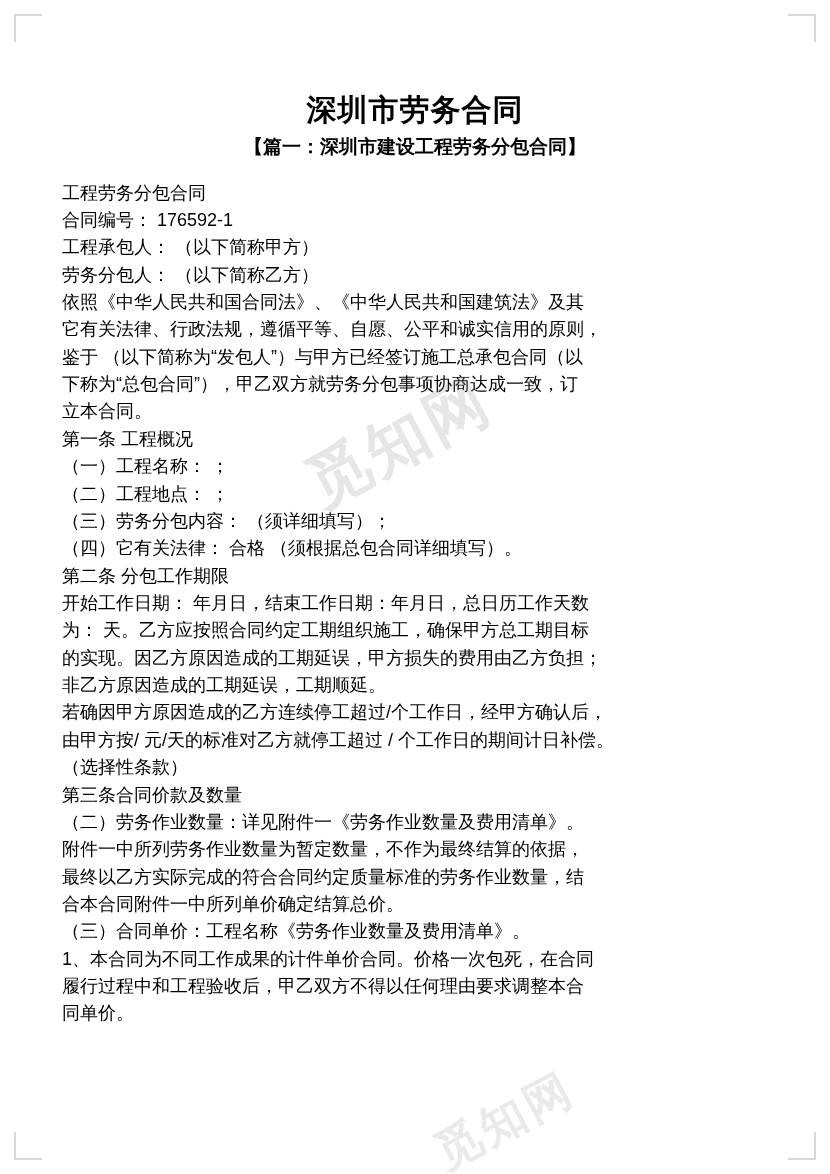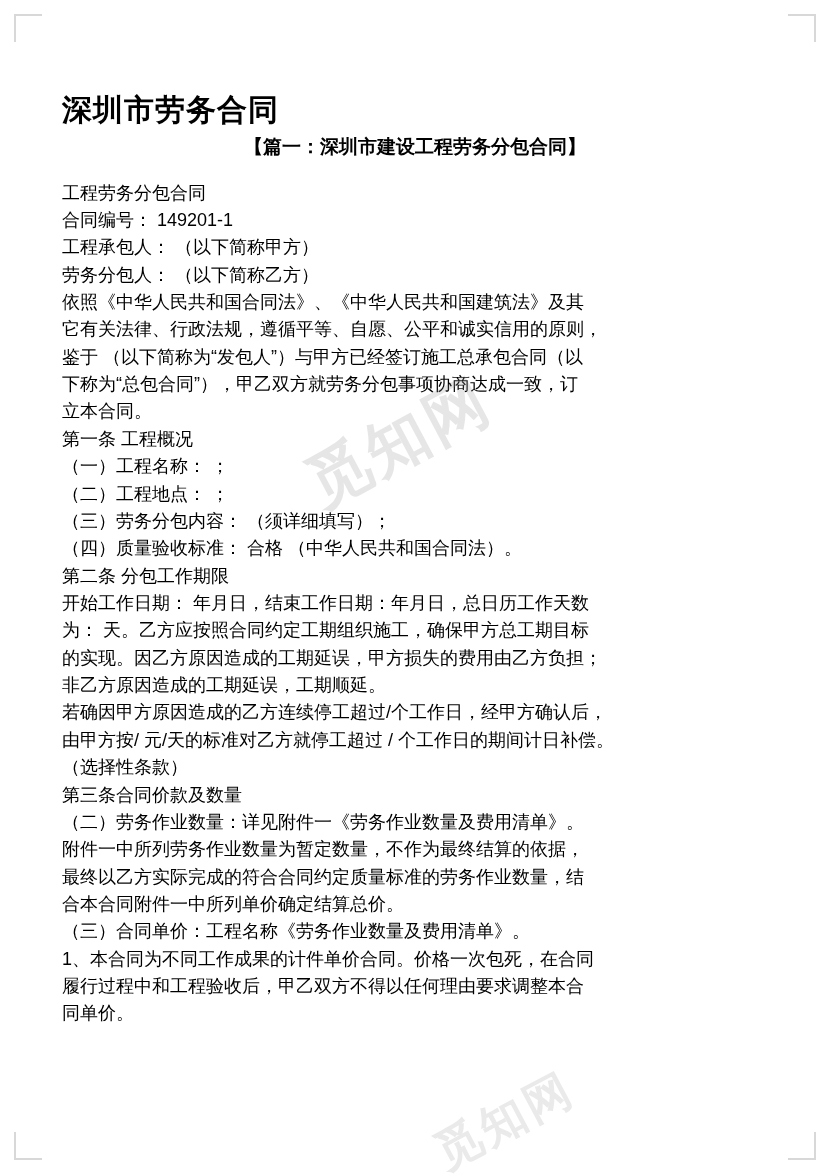--- a/index.html
+++ b/index.html
@@ -16,21 +16,21 @@
     overflow: hidden;
   }
   .page {
     position: relative;
     width: 830px;
     height: 1174px;
     box-sizing: border-box;
     padding: 78px 62px 40px 62px;
   }
   .doc-title {
-    text-align: left;
+    text-align: center;
     font-size: 30px;
     font-weight: bold;
     letter-spacing: 1px;
     margin: 12px 0 6px 0;
     line-height: 1.3;
   }
   .doc-subtitle {
     text-align: center;
     font-size: 19px;
     font-weight: bold;
@@ -82,33 +82,33 @@
   <span class="corner c-tl"></span>
   <span class="corner c-tr"></span>
   <span class="corner c-bl"></span>
   <span class="corner c-br"></span>
 
   <h1 class="doc-title">深圳市劳务合同</h1>
   <h2 class="doc-subtitle">【篇一：深圳市建设工程劳务分包合同】</h2>
 
   <div class="body-text" id="body-text">
       <p class="indent1">工程劳务分包合同</p>
-      <p class="indent1">合同编号：  149201-1</p>
+      <p class="indent1">合同编号：  176592-1</p>
       <p class="indent1">工程承包人：  （以下简称甲方）</p>
       <p class="indent1">劳务分包人：  （以下简称乙方）</p>
       <p class="noindent">依照《中华人民共和国合同法》、《中华人民共和国建筑法》及其</p>
       <p class="noindent">它有关法律、行政法规，遵循平等、自愿、公平和诚实信用的原则，</p>
       <p class="noindent">鉴于 （以下简称为“发包人”）与甲方已经签订施工总承包合同（以</p>
       <p class="noindent">下称为“总包合同”），甲乙双方就劳务分包事项协商达成一致，订</p>
       <p class="noindent">立本合同。</p>
       <p class="indent1">第一条  工程概况</p>
       <p class="indent2">（一）工程名称：  ；</p>
       <p class="indent2">（二）工程地点：   ；</p>
       <p class="indent2">（三）劳务分包内容：  （须详细填写）；</p>
-      <p class="indent2">（四）质量验收标准：  合格 （中华人民共和国合同法）。</p>
+      <p class="indent2">（四）它有关法律：  合格 （须根据总包合同详细填写）。</p>
       <p class="indent1">第二条  分包工作期限</p>
       <p class="noindent">开始工作日期：  年月日，结束工作日期：年月日，总日历工作天数</p>
       <p class="noindent">为：   天。乙方应按照合同约定工期组织施工，确保甲方总工期目标</p>
       <p class="noindent">的实现。因乙方原因造成的工期延误，甲方损失的费用由乙方负担；</p>
       <p class="noindent">非乙方原因造成的工期延误，工期顺延。</p>
       <p class="noindent">若确因甲方原因造成的乙方连续停工超过/个工作日，经甲方确认后，</p>
       <p class="noindent">由甲方按/ 元/天的标准对乙方就停工超过  / 个工作日的期间计日补偿。</p>
       <p class="noindent">（选择性条款）</p>
       <p class="indent1">第三条合同价款及数量</p>
       <p class="indent2">（二）劳务作业数量：详见附件一《劳务作业数量及费用清单》。</p>

